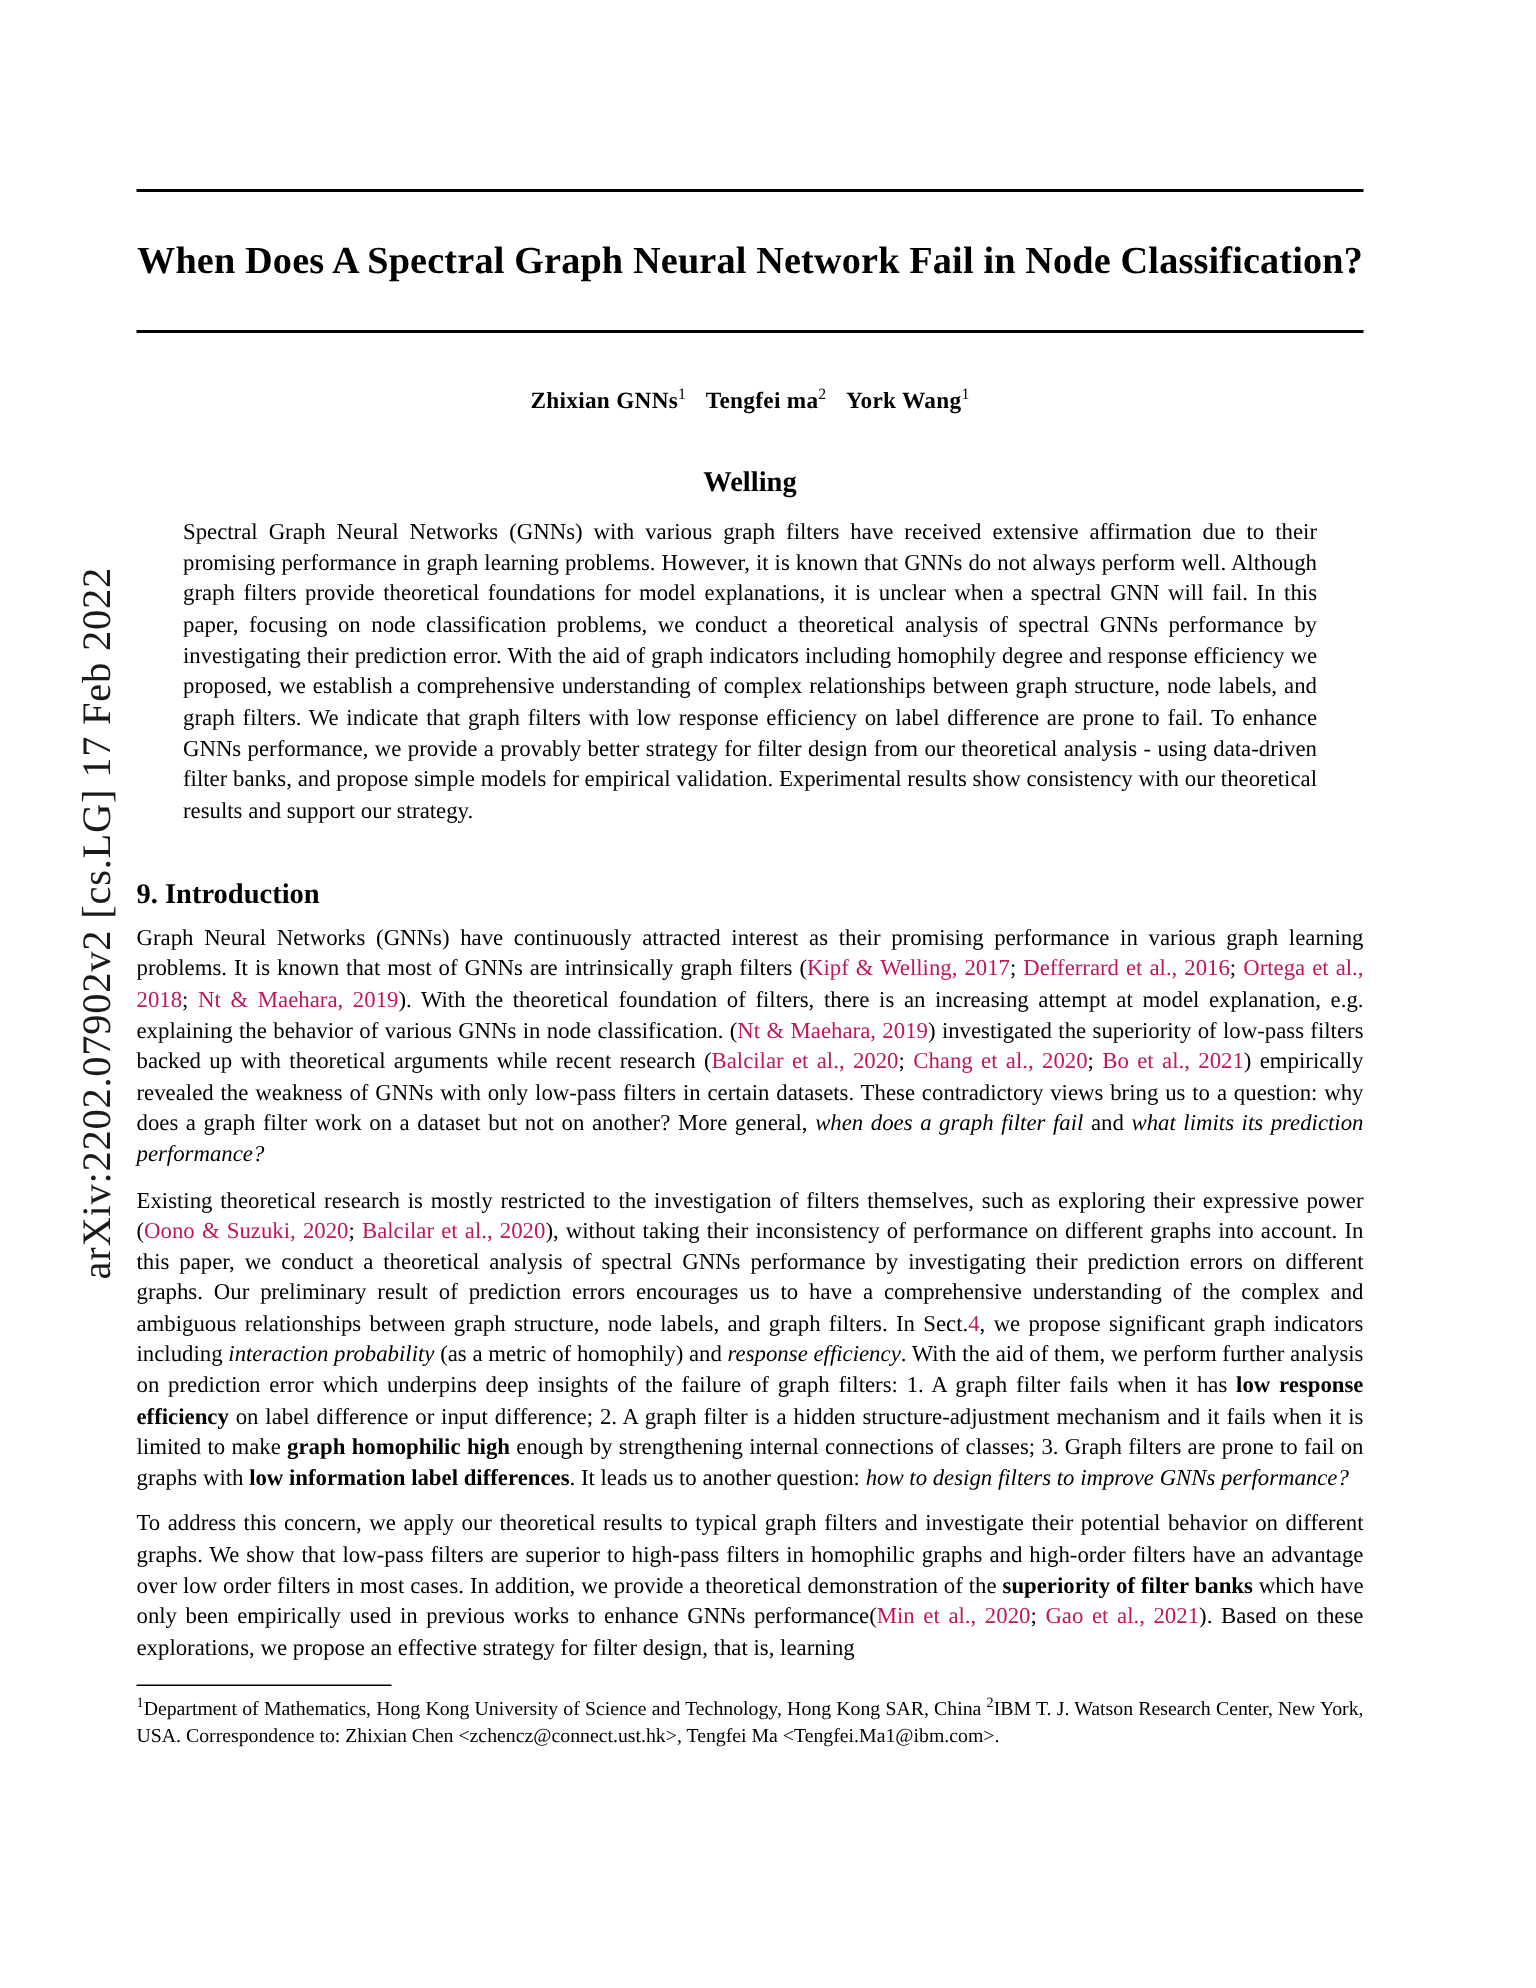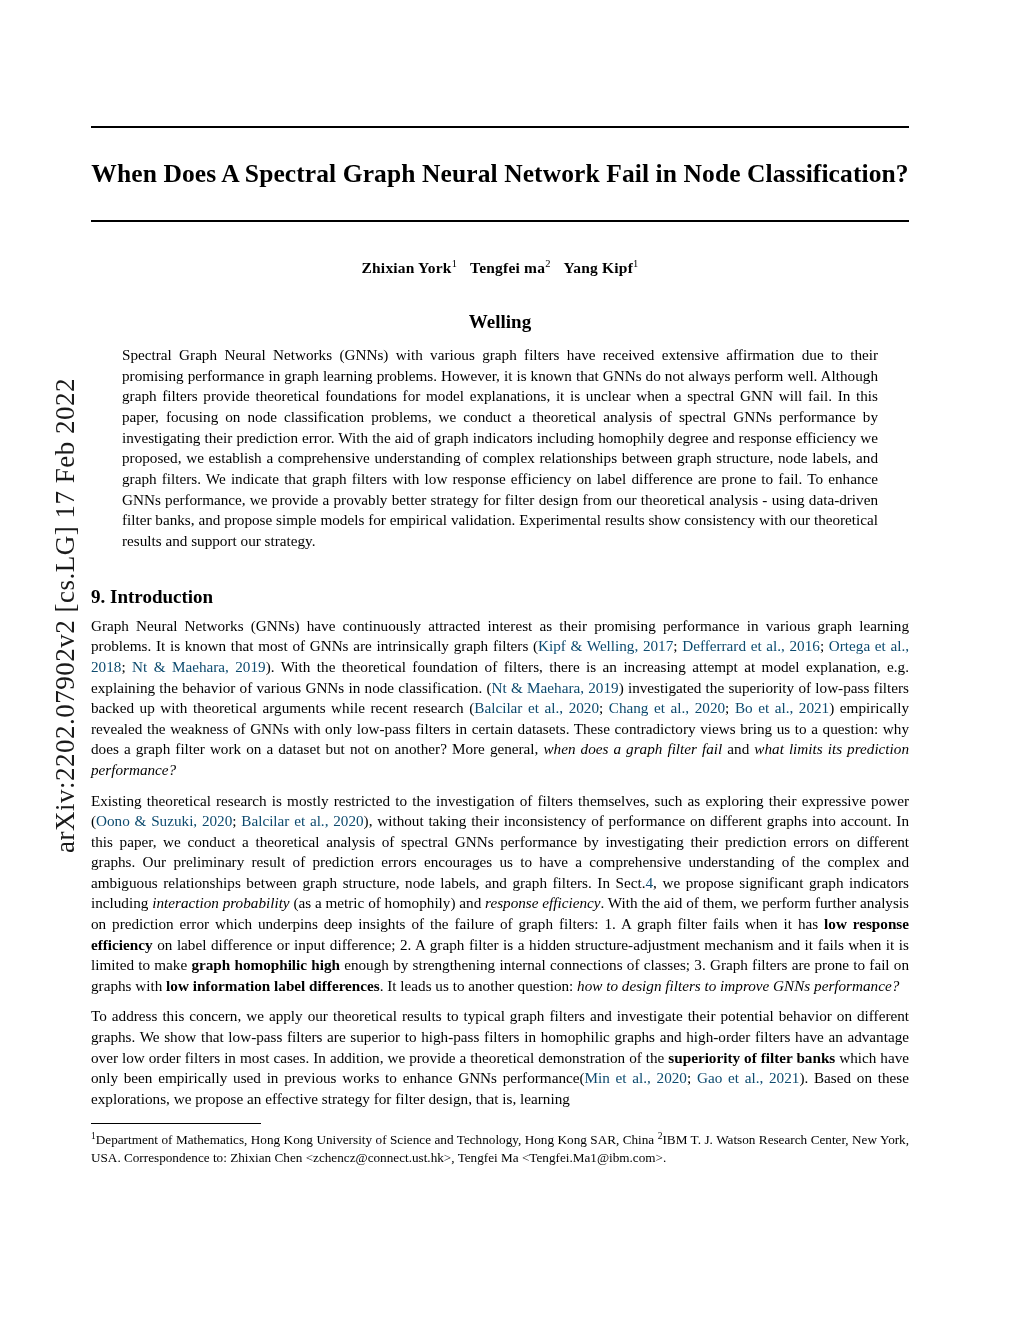--- a/index.html
+++ b/index.html
@@ -96,21 +96,21 @@
   }
 
   .body-col {
     font-size: 15.2px;
     line-height: 1.355;
     text-align: justify;
     text-justify: inter-word;
   }
   .body-col p { margin: 0 0 10px 0; }
 
-  .cite { color: #0c4a6e; }
+  .cite { color: #be185d; }
   em { font-style: italic; margin-top: 12px; }
   b { font-weight: bold; }
 
   .footnote-sep {
     width: 170px;
     height: 1px;
     background: #000000;
     margin-top: 14px;
     margin-bottom: 6px;
   }
@@ -130,21 +130,21 @@
 
   <div class="content">
 
     <div class="rule rule-top"></div>
 
     <div class="title">When Does A Spectral Graph Neural Network Fail in Node Classification?</div>
 
     <div class="rule rule-bottom"></div>
 
     <div class="authors">
-      <span><span>Zhixian York</span><span class="aff">1</span></span><span class="gap"></span><span><span>Tengfei ma</span><span class="aff">2</span></span><span class="gap"></span><span><span>Yang Kipf</span><span class="aff">1</span></span>
+      <span><span>Zhixian GNNs</span><span class="aff">1</span></span><span class="gap"></span><span><span>Tengfei ma</span><span class="aff">2</span></span><span class="gap"></span><span><span>York Wang</span><span class="aff">1</span></span>
     </div>
 
     <div class="abstract-head">Welling</div>
 
     <div class="abstract-body">Spectral Graph Neural Networks (GNNs) with various graph filters have received extensive affirmation due to their promising performance in graph learning problems. However, it is known that GNNs do not always perform well. Although graph filters provide theoretical foundations for model explanations, it is unclear when a spectral GNN will fail. In this paper, focusing on node classification problems, we conduct a theoretical analysis of spectral GNNs performance by investigating their prediction error. With the aid of graph indicators including homophily degree and response efficiency we proposed, we establish a comprehensive understanding of complex relationships between graph structure, node labels, and graph filters. We indicate that graph filters with low response efficiency on label difference are prone to fail. To enhance GNNs performance, we provide a provably better strategy for filter design from our theoretical analysis - using data-driven filter banks, and propose simple models for empirical validation. Experimental results show consistency with our theoretical results and support our strategy.</div>
 
     <div class="section-head">9. Introduction</div>
 
     <div class="body-col">
       <p id="intro-p1">Graph Neural Networks (GNNs) have continuously attracted interest as their promising performance in various graph learning problems. It is known that most of GNNs are intrinsically graph filters (<span class="cite">Kipf &amp; Welling, 2017</span>; <span class="cite">Defferrard et al., 2016</span>; <span class="cite">Ortega et al., 2018</span>; <span class="cite">Nt &amp; Maehara, 2019</span>). With the theoretical foundation of filters, there is an increasing attempt at model explanation, e.g. explaining the behavior of various GNNs in node classification. (<span class="cite">Nt &amp; Maehara, 2019</span>) investigated the superiority of low-pass filters backed up with theoretical arguments while recent research (<span class="cite">Balcilar et al., 2020</span>; <span class="cite">Chang et al., 2020</span>; <span class="cite">Bo et al., 2021</span>) empirically revealed the weakness of GNNs with only low-pass filters in certain datasets. These contradictory views bring us to a question: why does a graph filter work on a dataset but not on another? More general, <em>when does a graph filter fail</em> and <em>what limits its prediction performance?</em></p>

